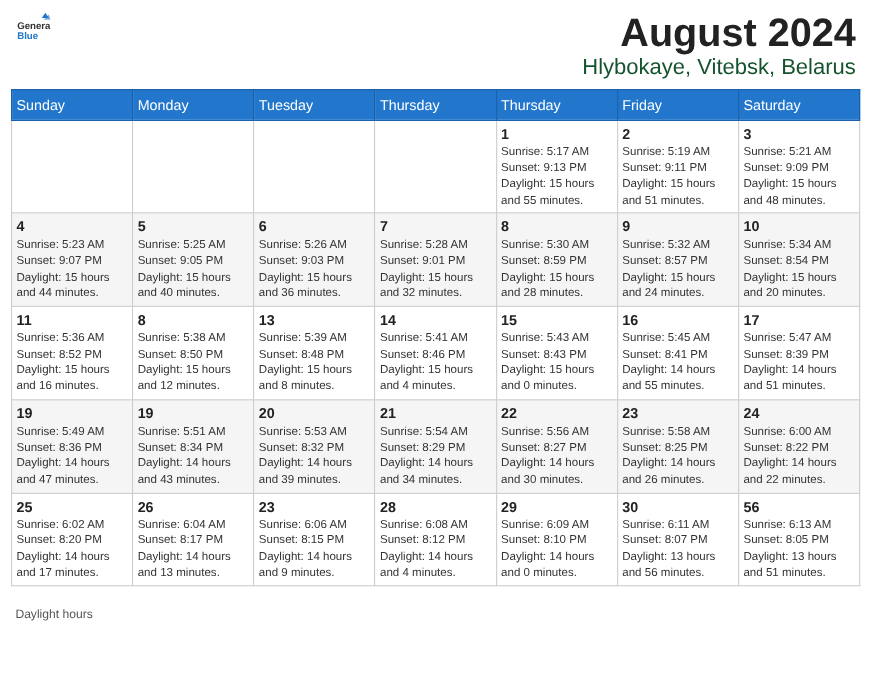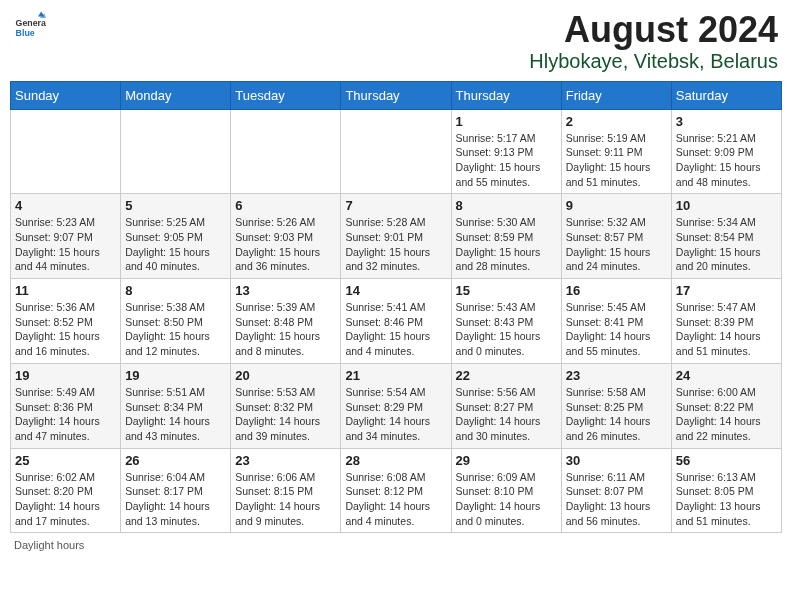--- a/index.html
+++ b/index.html
@@ -75,21 +75,21 @@
       font-size: 10.5px;
       color: #333;
       line-height: 1.4;
     }
     .empty-cell {
       background: #fff !important;
     }
     .footer-note {
       font-size: 11px;
       color: #555;
-      margin-top: 6px;
+      margin-top: 20px;
       padding-left: 4px;
     }
   </style>
 </head>
 <body>
 
 <div class="header-area">
   <div class="logo">
     <svg class="logo-icon" viewBox="0 0 40 40" width="40" height="40">
       <text x="2" y="20" font-size="11" font-weight="bold" fill="#333">General</text>

